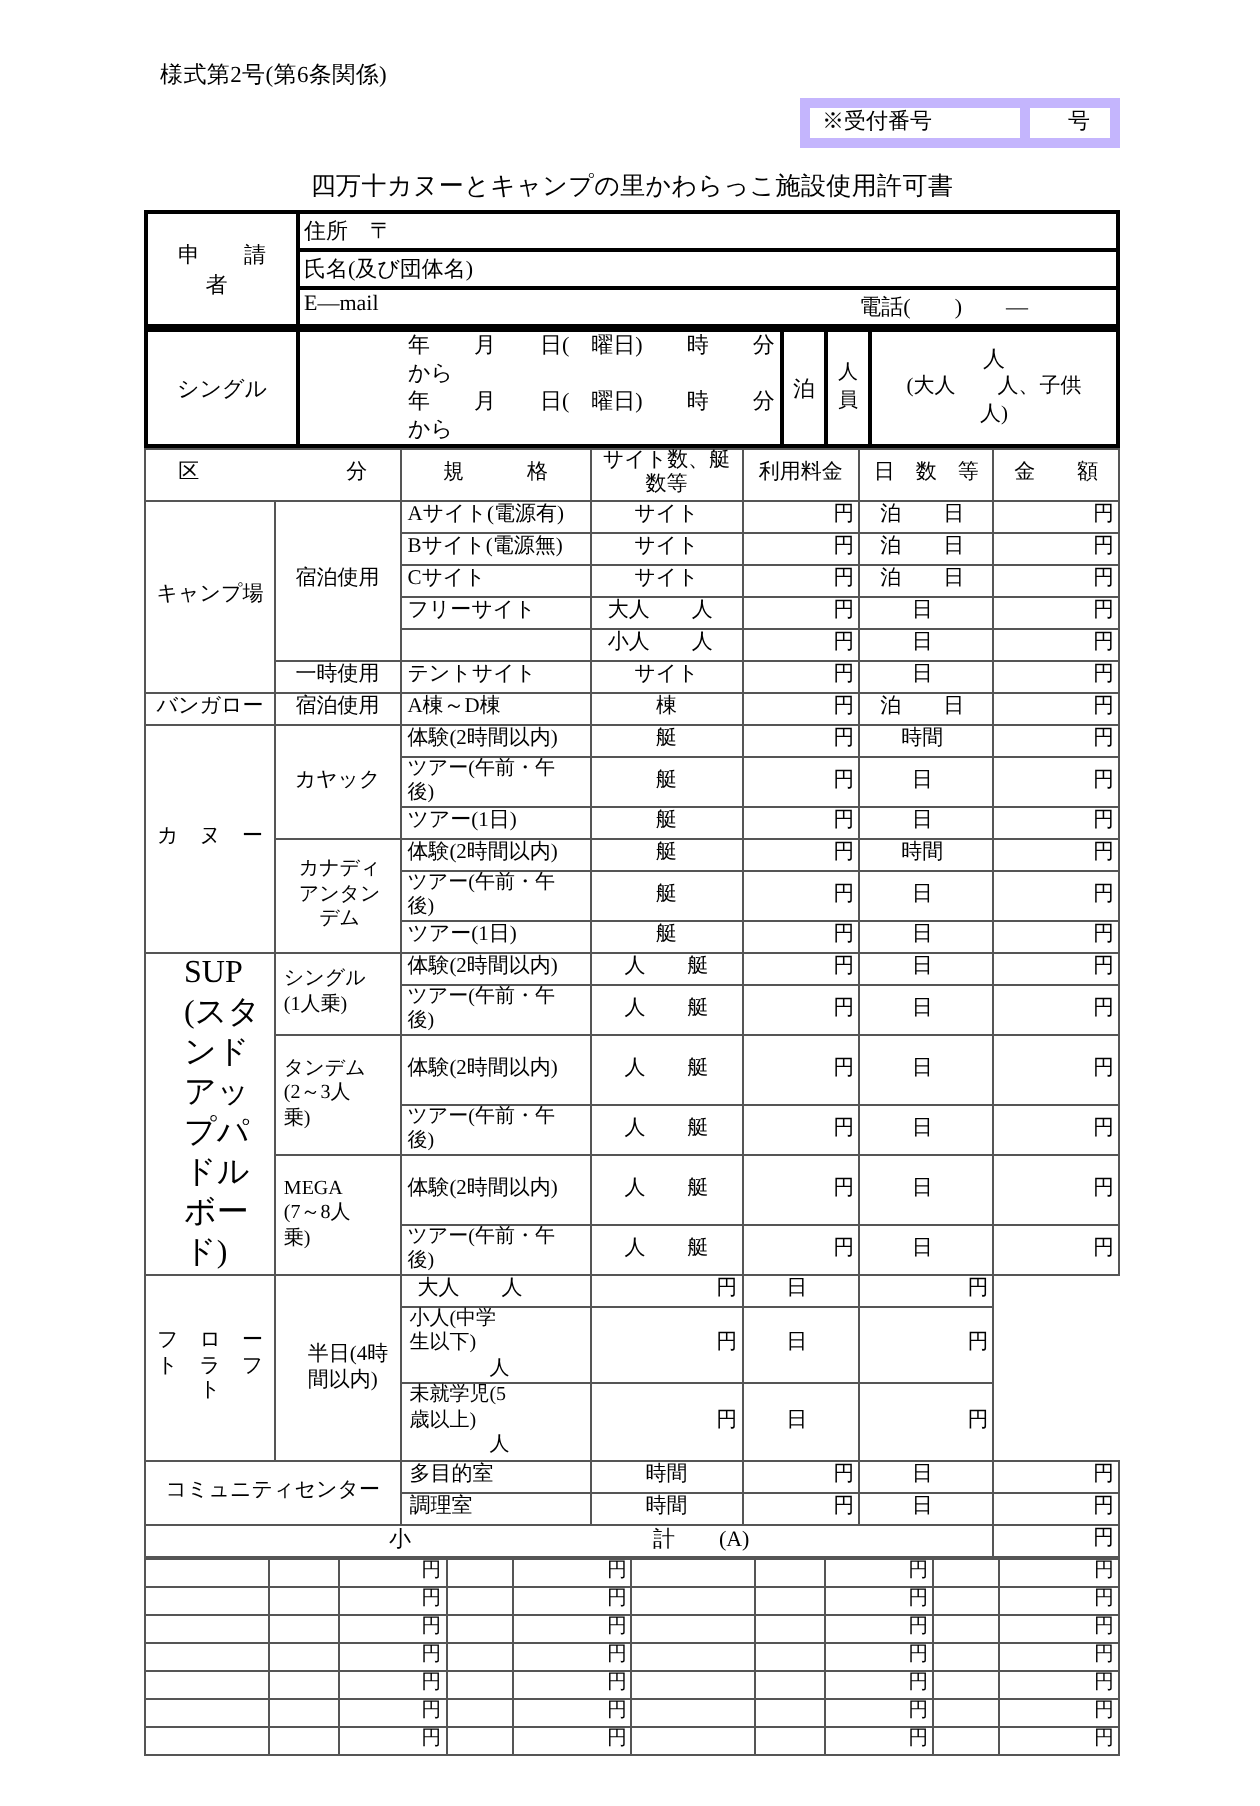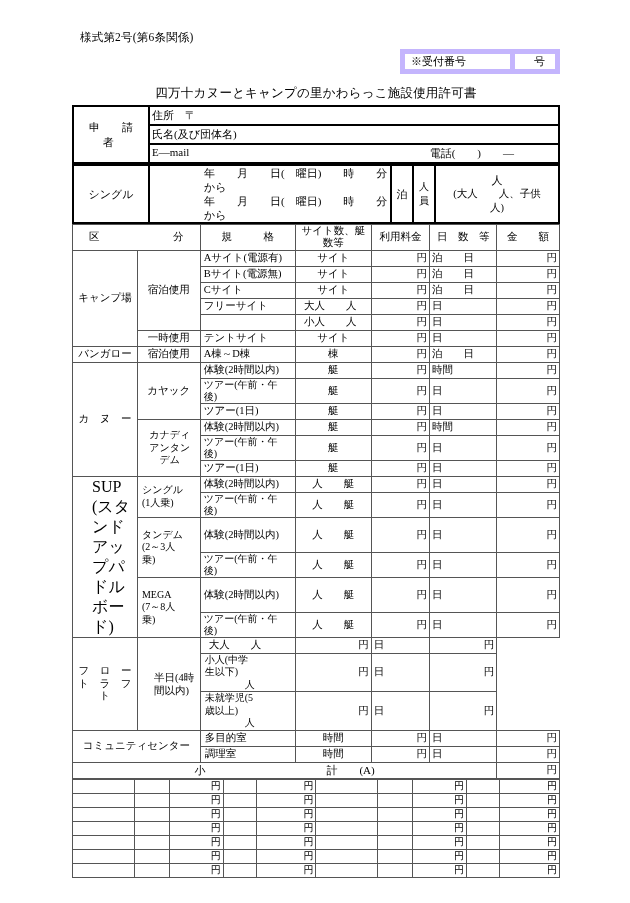--- a/index.html
+++ b/index.html
@@ -26,21 +26,21 @@
   .doc-title{text-align:center;font-size:12.5px;margin:11px 0 3px 0;letter-spacing:.2px;}
   .lead{font-size:12px;line-height:1.42;margin:0 0 0 0;text-indent:1em;letter-spacing:-.1px;}
   .admin{text-align:right;font-size:12px;margin:5px 18px 4px 0;}
 
   
   table.grid{border-collapse:collapse;width:100%;table-layout:fixed;}
   table.grid td{border:1px solid #555;font-size:10.5px;line-height:1.18;padding:0 2px;vertical-align:middle;}
   .thick{border:2px solid #000 !important;}
   .c{text-align:center;}
   .l{text-align:left;}
-  .r{text-align:left;padding-right:6px !important;}
+  .r{text-align:center;padding-right:6px !important;}
 
   
   table.appl{border-collapse:collapse;width:100%;table-layout:fixed;margin-top:2px;}
   table.appl td{border:1px solid #000;font-size:11px;padding:0 2px;}
   table.appl .outer{border:2px solid #000;}
   .ap-label{text-align:center;font-size:11.5px;letter-spacing:.5em;text-indent:.5em;}
   .rowh{height:19px;}
   .phone{float:right;margin-right:42px;}
 
   

